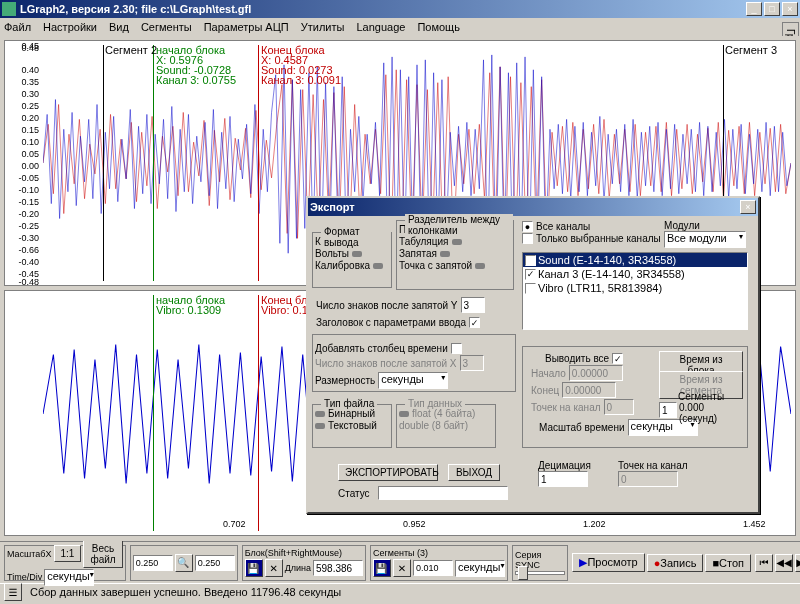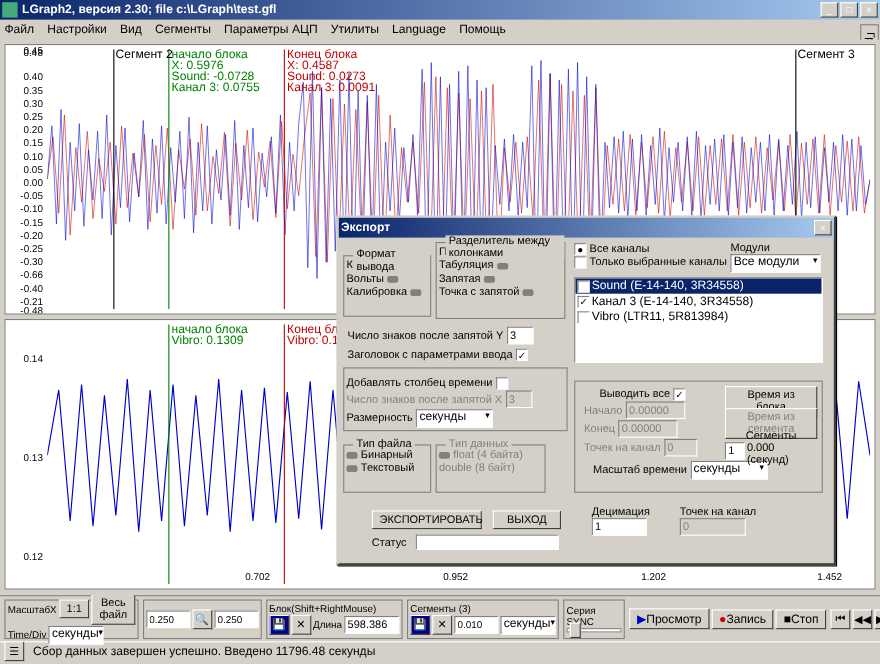--- a/index.html
+++ b/index.html
@@ -102,21 +102,21 @@
       <div class="tick" style="top:108px">0.05</div>
       <div class="tick" style="top:120px">0.00</div>
       <div class="tick" style="top:132px">-0.05</div>
       <div class="tick" style="top:144px">-0.10</div>
       <div class="tick" style="top:156px">-0.15</div>
       <div class="tick" style="top:168px">-0.20</div>
       <div class="tick" style="top:180px">-0.25</div>
       <div class="tick" style="top:192px">-0.30</div>
       <div class="tick" style="top:204px">-0.66</div>
       <div class="tick" style="top:216px">-0.40</div>
-      <div class="tick" style="top:228px">-0.21</div>
+      <div class="tick" style="top:228px">-0.45</div>
       <div class="tick" style="top:236px">-0.48</div>
     </div>
     <div class="chart-body">
       <svg class="waveform" viewBox="0 0 720 238" preserveAspectRatio="none">
         <g stroke="#c00" stroke-width="0.5" fill="none">
             <path d="M0,119 L5,80 L10,150 L15,60 L20,170 L25,90 L30,140 L35,75 L40,155 L45,100 L50,130 L55,85 L60,160 L65,70 L70,145 L75,95 L80,135 L85,78 L90,158 L95,88 L100,142 L105,72 L110,165 L115,92 L120,128 L125,82 L130,152 L135,68 L140,148 L145,98 L150,132 L155,76 L160,162 L165,86 L170,138 L175,74 L180,156 L185,94 L190,126 L195,84 L200,154 L205,66 L210,146 L215,96 L220,134 L225,80 L230,40 L235,190 L240,35 L245,195 L250,45 L255,185 L260,50 L265,180 L270,55 L275,175 L280,48 L285,188 L290,42 L295,192 L300,60 L305,170 L310,90 L315,140 L320,85 L325,150 L330,30 L335,200 L340,25 L345,205 L350,35 L355,195 L360,40 L365,190 L370,45 L375,185 L380,38 L385,198 L390,32 L395,202 L400,90 L405,140 L410,85 L415,150 L420,80 L425,155 L430,28 L435,200 L440,22 L445,208 L450,32 L455,198 L460,38 L465,192 L470,42 L475,188 L480,35 L485,195 L490,88 L495,142 L500,82 L505,148 L510,78 L515,152 L520,85 L525,145 L530,80 L535,150 L540,75 L545,155 L550,90 L555,140 L560,85 L565,148 L570,80 L575,152 L580,88 L585,142 L590,82 L595,148 L600,78 L605,152 L610,85 L615,145 L620,80 L625,150 L630,90 L635,138 L640,84 L645,148 L650,78 L655,155 L660,86 L665,142 L670,82 L675,150 L680,78 L685,152 L690,88 L695,140 L700,84 L705,148 L710,80 L715,150 L720,119"></path>
           </g>
         <g stroke="#00c" stroke-width="0.5" fill="none">
             <path d="M0,119 L4,70 L8,160 L12,55 L16,175 L20,85 L24,148 L28,68 L32,162 L36,92 L40,138 L44,75 L48,155 L52,60 L56,170 L60,88 L64,145 L68,72 L72,158 L76,95 L80,135 L84,65 L88,165 L92,82 L96,150 L100,70 L104,160 L108,90 L112,140 L116,75 L120,155 L124,62 L128,168 L132,85 L136,148 L140,70 L144,160 L148,92 L152,138 L156,78 L160,152 L164,65 L168,165 L172,88 L176,145 L180,72 L184,158 L188,95 L192,135 L196,80 L200,150 L204,60 L208,170 L212,85 L216,148 L220,68 L224,30 L228,200 L232,20 L236,210 L240,35 L244,195 L248,45 L252,185 L256,28 L260,202 L264,22 L268,208 L272,38 L276,192 L280,42 L284,188 L288,32 L292,198 L296,85 L300,148 L304,72 L308,158 L312,90 L316,140 L320,78 L324,152 L328,18 L332,212 L336,12 L340,218 L344,25 L348,205 L352,32 L356,198 L360,20 L364,210 L368,15 L372,215 L376,28 L380,202 L384,35 L388,195 L392,88 L396,142 L400,82 L404,148 L408,78 L412,152 L416,85 L420,145 L424,15 L428,215 L432,10 L436,220 L440,22 L444,208 L448,28 L452,202 L456,18 L460,212 L464,12 L468,218 L472,25 L476,205 L480,32 L484,198 L488,85 L492,145 L496,80 L500,150 L504,75 L508,155 L512,82 L516,148 L520,78 L524,152 L528,88 L532,142 L536,72 L540,158 L544,90 L548,140 L552,85 L556,148 L560,80 L564,152 L568,75 L572,155 L576,88 L580,142 L584,82 L588,148 L592,78 L596,152 L600,85 L604,145 L608,80 L612,150 L616,90 L620,140 L624,85 L628,148 L632,78 L636,152 L640,82 L644,148 L648,88 L652,142 L656,75 L660,155 L664,85 L668,145 L672,80 L676,150 L680,90 L684,140 L688,85 L692,148 L696,78 L700,152 L704,82 L708,148 L712,88 L716,142 L720,119"></path>
           </g>
@@ -140,25 +140,20 @@
           <div>Sound: 0.0273</div>
           <div>Канал 3: 0.0091</div>
       </div>
       <div class="chart-annotations" style="left:682px">
           <div>Сегмент 3</div>
         </div>
     </div>
   </div>
 
   <div class="chart-container small">
-    <div class="yaxis">
-      <div class="tick" style="top:30px">0.14</div>
-      <div class="tick" style="top:120px">0.13</div>
-      <div class="tick" style="top:210px">0.12</div>
-    </div>
     <div class="chart-body">
       <svg class="waveform" viewBox="0 0 720 238" preserveAspectRatio="none">
         <g stroke="#00c" stroke-width="1" fill="none">
             <path d="M0,120 L10,60 L20,180 L30,55 L40,185 L50,65 L60,175 L70,50 L80,190 L90,60 L100,180 L110,55 L120,185 L130,65 L140,175 L150,50 L160,190 L170,60 L180,180 L190,58 L200,182 L210,62 L220,178 L230,52 L240,188 L250,60 L260,180 L270,55 L280,185 L290,65 L300,175 L310,50 L320,190 L330,60 L340,180 L350,55 L360,185 L370,65 L380,175 L390,50 L400,190 L410,60 L420,180 L430,58 L440,182 L450,62 L460,178 L470,52 L480,188 L490,60 L500,180 L510,55 L520,185 L530,65 L540,175 L550,50 L560,190 L570,60 L580,180 L590,55 L600,185 L610,65 L620,175 L630,50 L640,190 L650,60 L660,180 L670,58 L680,182 L690,62 L700,178 L710,52 L720,120"></path>
           </g>
       </svg>
       <div class="vline green" style="left:110px"></div>
       <div class="vline red" style="left:215px"></div>
       <div class="chart-annotations ann-green" style="left:113px">
         <div>начало блока</div>
@@ -266,21 +261,21 @@
       <div class="radio-row">
           <span class="radio-knob"></span>
           <span class="lbl" style="color:#808080">float (4 байта)</span>
         </div>
       <div class="radio-row">
           <span class="lbl" style="color:#808080">double (8 байт)</span>
         </div>
     </div>
 
     <div class="btn" style="position:absolute;left:30px;top:248px;width:100px">ЭКСПОРТИРОВАТЬ</div>
-    <div class="btn" style="position:absolute;left:140px;top:248px;width:62px">ВЫХОД</div>
+    <div class="btn" style="position:absolute;left:140px;top:248px;width:52px">ВЫХОД</div>
     <div style="position:absolute;left:30px;top:272px" class="lbl">Статус</div>
     <div class="field" style="position:absolute;left:70px;top:270px;width:130px;height:14px"></div>
 
     <div style="position:absolute;left:214px;top:4px">
       <div class="radio-row">
           <span class="chk">●</span>
           <span class="lbl">Все каналы</span>
         </div>
       <div class="radio-row">
           <span class="chk"></span>

